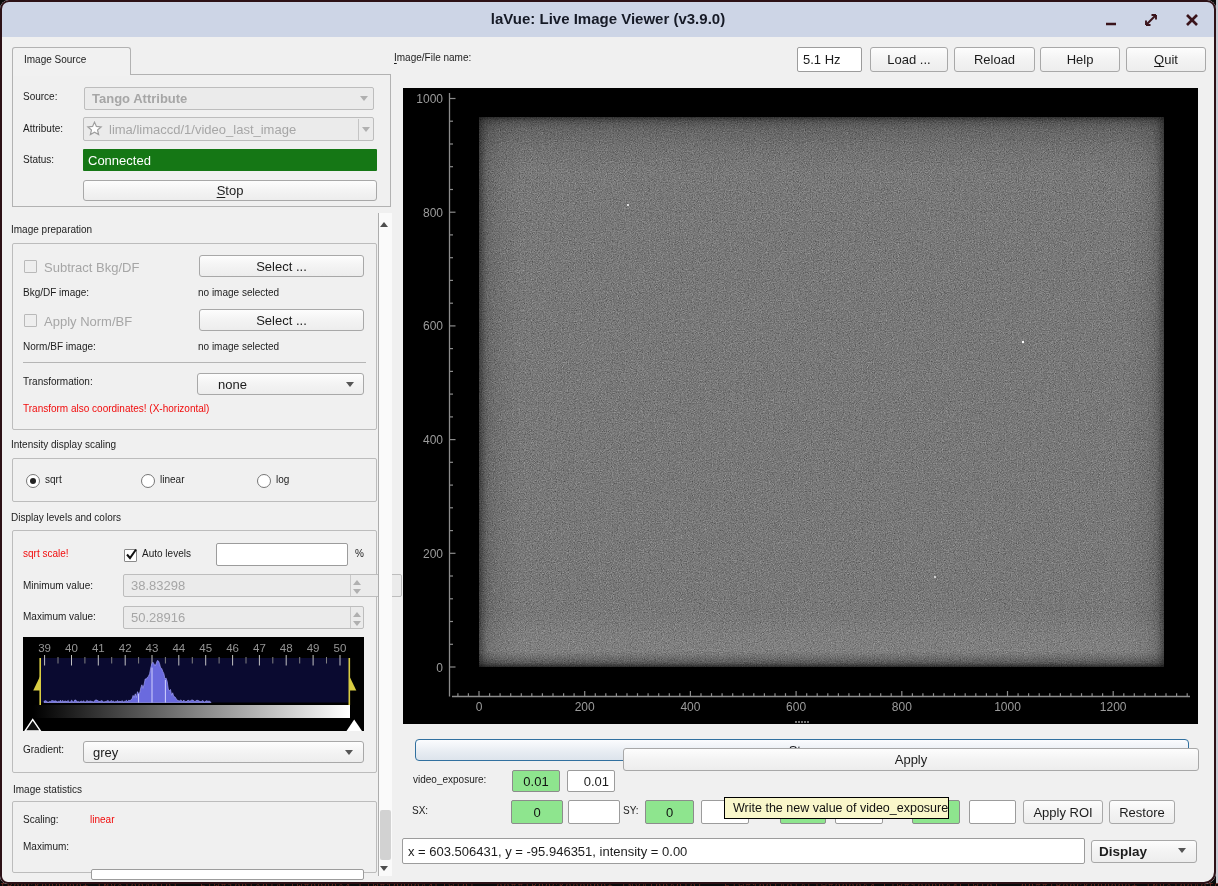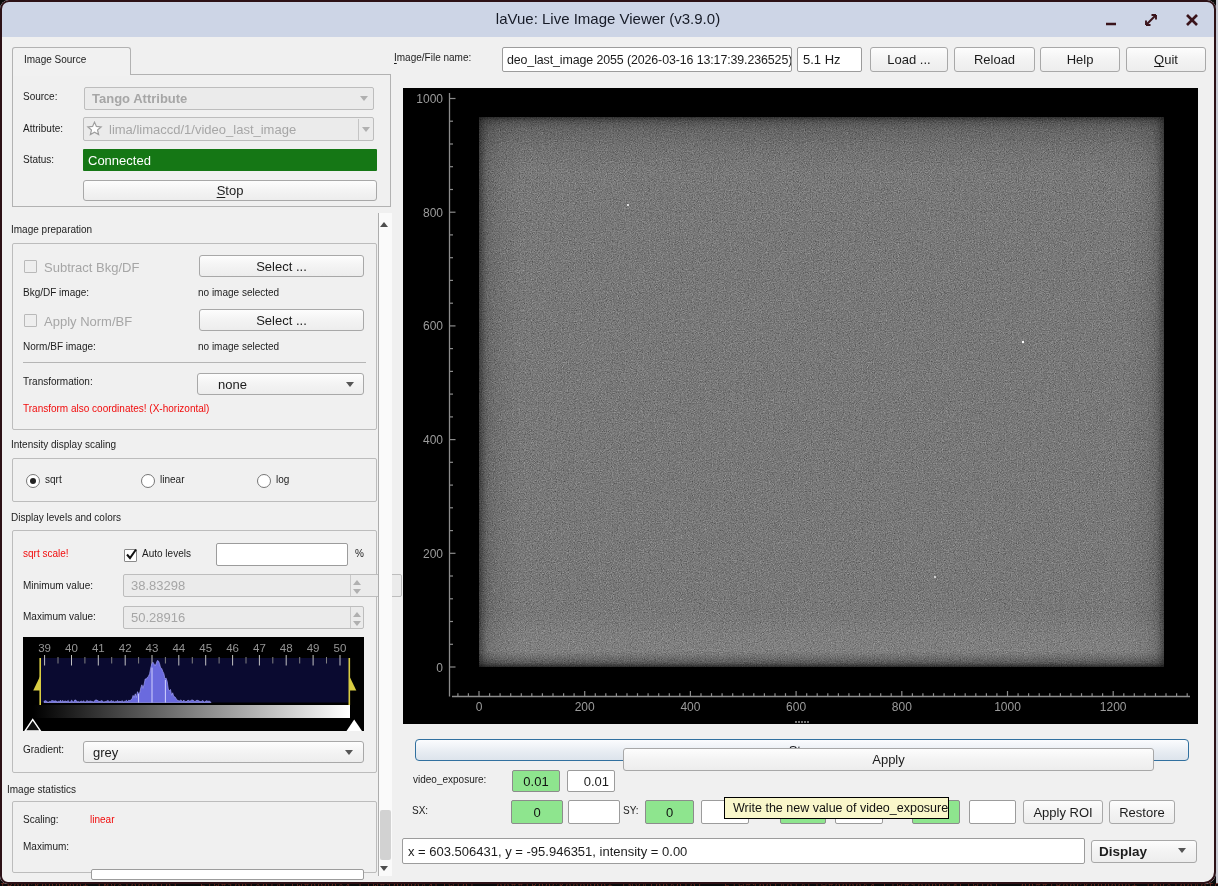--- a/index.html
+++ b/index.html
@@ -3,21 +3,21 @@
 *{margin:0;padding:0;box-sizing:border-box;font-family:"Liberation Sans",sans-serif;-webkit-font-smoothing:antialiased}
 html,body{width:1218px;height:886px;background:#0a0a0a;overflow:hidden}
 #scene{position:relative;width:1218px;height:886px}
 #win{position:absolute;left:0;top:0;width:1216px;height:884px;background:#f0f0f0;
  border-radius:9px 9px 12px 8px;overflow:hidden;
  box-shadow:inset 0 -2px 0 #dce1ec}
 #winb{position:absolute;left:0;top:0;width:1216px;height:884px;border:2px solid #2c1116;
  border-radius:9px 9px 12px 8px;z-index:60;pointer-events:none}
 #rstrip{position:absolute;right:0;top:0;width:2px;height:884px;background:#c6c9d2}
 .tb{position:absolute;left:0;top:0;width:100%;height:37px;background:#cdd5e6;border-radius:7px 7px 0 0}
-.title{position:absolute;width:100%;top:10px;text-align:center;font-size:15px;font-weight:normal;color:#161a26}
+.title{position:absolute;width:100%;top:10px;text-align:center;font-size:15px;font-weight:bold;color:#161a26}
 .lbl{position:absolute;font-size:10px;color:#1c1c1c;white-space:nowrap}
 .glbl{position:absolute;font-size:13px;color:#a6a6a6;white-space:nowrap}
 .red{color:#f10c0c}
 .btn{position:absolute;background:linear-gradient(#fdfdfd,#f4f4f4 45%,#ededed);border:1px solid #a8a8a8;border-radius:3px;
  font-size:13px;color:#1c1c1c;text-align:center;display:flex;align-items:center;justify-content:center}
 .inp{position:absolute;background:#fff;border:1px solid #9c9c9c;border-radius:2px;font-size:13px;color:#1c1c1c;
  display:flex;align-items:center;padding:0 5px;white-space:nowrap;overflow:hidden}
 .dis{position:absolute;background:#ebebeb;border:1px solid #bdbdbd;border-radius:2px;font-size:13px;color:#a6a6a6;
  display:flex;align-items:center;padding:0 7px;white-space:nowrap;overflow:hidden}
 .grp{position:absolute;border:1px solid #bcbcbc;border-radius:2px}
@@ -41,21 +41,20 @@
           <path d="M44 15 L44 10.5 M44 15 L48.5 15"></path>
           <path d="M54 5 L54 9.5 M54 5 L49.5 5"></path>
  </g>
  <g stroke="#3a141b" stroke-width="2.6">
   <line x1="85" y1="5" x2="95" y2="15"></line>
           <line x1="95" y1="5" x2="85" y2="15"></line>
  </g>
 </svg>
 
 <div class="lbl" style="left:394px;top:52px"><span class="u">I</span>mage/File name:</div>
-<div class="inp" style="left:502px;top:47px;width:290px;height:25px;font-size:12.4px;letter-spacing:-0.1px;padding:0 4px">deo_last_image 2055 (2026-03-16 13:17:39.236525)</div>
 <div class="inp" style="left:797px;top:47px;width:65px;height:25px">5.1 Hz</div>
 <div class="btn" style="left:870px;top:47px;width:78px;height:25px">Load ...</div>
 <div class="btn" style="left:954px;top:47px;width:81px;height:25px">Reload</div>
 <div class="btn" style="left:1040px;top:47px;width:80px;height:25px">Help</div>
 <div class="btn" style="left:1126px;top:47px;width:80px;height:25px"><span class="u">Q</span>uit</div>
 
 <div style="position:absolute;left:12px;top:74px;width:379px;height:133px;background:#f0f0f0;border:1px solid #b2b2b2"></div>
 <div style="position:absolute;left:12px;top:47px;width:119px;height:28px;background:#f1f1f1;border:1px solid #b2b2b2;border-bottom:none;border-radius:3px 3px 0 0"></div>
 <div style="position:absolute;left:13px;top:73px;width:117px;height:3px;background:#f1f1f1"></div>
 <div class="lbl" style="left:24px;top:54px">Image Source</div>
@@ -174,21 +173,21 @@
           <line x1="326.3" y1="21" x2="326.3" y2="68" stroke="#d9cd42" stroke-width="1.6"></line>
           <polygon points="326.3,39 333.3,53.5 326.3,53.5" fill="#d9cd42"></polygon>
           <rect x="10" y="68" width="317" height="13" fill="url(#gb)"></rect>
           <polygon points="2,94 17.5,94 9.7,82.5" fill="#111" stroke="#fff" stroke-width="1.4"></polygon>
           <polygon points="323.5,94 339,94 331.2,82.5" fill="#fff"></polygon>
         </svg></div>
 <div class="lbl" style="left:23px;top:744px">Gradient:</div>
 <div class="btn" style="left:83px;top:741px;width:281px;height:22px;justify-content:flex-start;padding-left:9px">grey</div>
 <div class="arrow" style="left:345px;top:750px"></div>
 
-<div class="lbl" style="left:7px;top:784px">Image statistics</div>
+<div class="lbl" style="left:13px;top:784px">Image statistics</div>
 <div class="grp" style="left:12px;top:801px;width:365px;height:72px"></div>
 <div class="lbl" style="left:23px;top:814px">Scaling:</div>
 <div class="lbl red" style="left:90px;top:814px">linear</div>
 <div class="lbl" style="left:23px;top:841px">Maximum:</div>
 <div class="inp" style="left:91px;top:869px;width:273px;height:11px"></div>
 
 <div style="position:absolute;left:377.5px;top:213px;width:1px;height:663px;background:#adadad"></div>
 <div style="position:absolute;left:378.5px;top:213px;width:13px;height:663px;background:#fafafa"></div>
 <div class="arrow" style="left:380px;top:222px;transform:rotate(180deg);border-top-color:#4e4e4e"></div>
 <div style="position:absolute;left:379.5px;top:810px;width:11px;height:50px;background:#d2d2d2;border-radius:2px"></div>
@@ -340,21 +339,21 @@
         <text x="40" y="242.4" fill="#9b9b9b" font-size="12" text-anchor="end">600</text>
         <text x="40" y="128.7" fill="#9b9b9b" font-size="12" text-anchor="end">800</text>
         <text x="40" y="15.0" fill="#9b9b9b" font-size="12" text-anchor="end">1000</text>
       </svg>
 
 <div style="position:absolute;left:415px;top:739px;width:774px;height:22px;border:1.6px solid #31709f;border-radius:4px;
  background:linear-gradient(#fbfcfe,#e7ecf2 60%,#dde4ec);font-size:13px;color:#16181c;display:flex;align-items:center;justify-content:center">Stop</div>
 <div class="lbl" style="left:413px;top:774px">video_exposure:</div>
 <div class="grn" style="left:512px;top:770px;width:48px;height:22px">0.01</div>
 <div class="inp" style="left:567px;top:770px;width:48px;height:22px;justify-content:flex-end">0.01</div>
-<div class="btn" style="left:623px;top:748px;width:531px;height:23px">Apply</div>
+<div class="btn" style="left:623px;top:748px;width:576px;height:23px">Apply</div>
 <div class="lbl" style="left:412px;top:805px">SX:</div>
 <div class="grn" style="left:511px;top:800px;width:52px;height:24px">0</div>
 <div class="inp" style="left:568px;top:800px;width:52px;height:24px"></div>
 <div class="lbl" style="left:623px;top:805px">SY:</div>
 <div class="grn" style="left:645px;top:800px;width:49px;height:24px">0</div>
 <div class="inp" style="left:701px;top:800px;width:48px;height:24px"></div>
 <div class="grn" style="left:780px;top:800px;width:46px;height:24px"></div>
 <div class="inp" style="left:835px;top:800px;width:48px;height:24px"></div>
 <div class="grn" style="left:912px;top:800px;width:48px;height:24px"></div>
 <div class="inp" style="left:969px;top:800px;width:47px;height:24px"></div>

